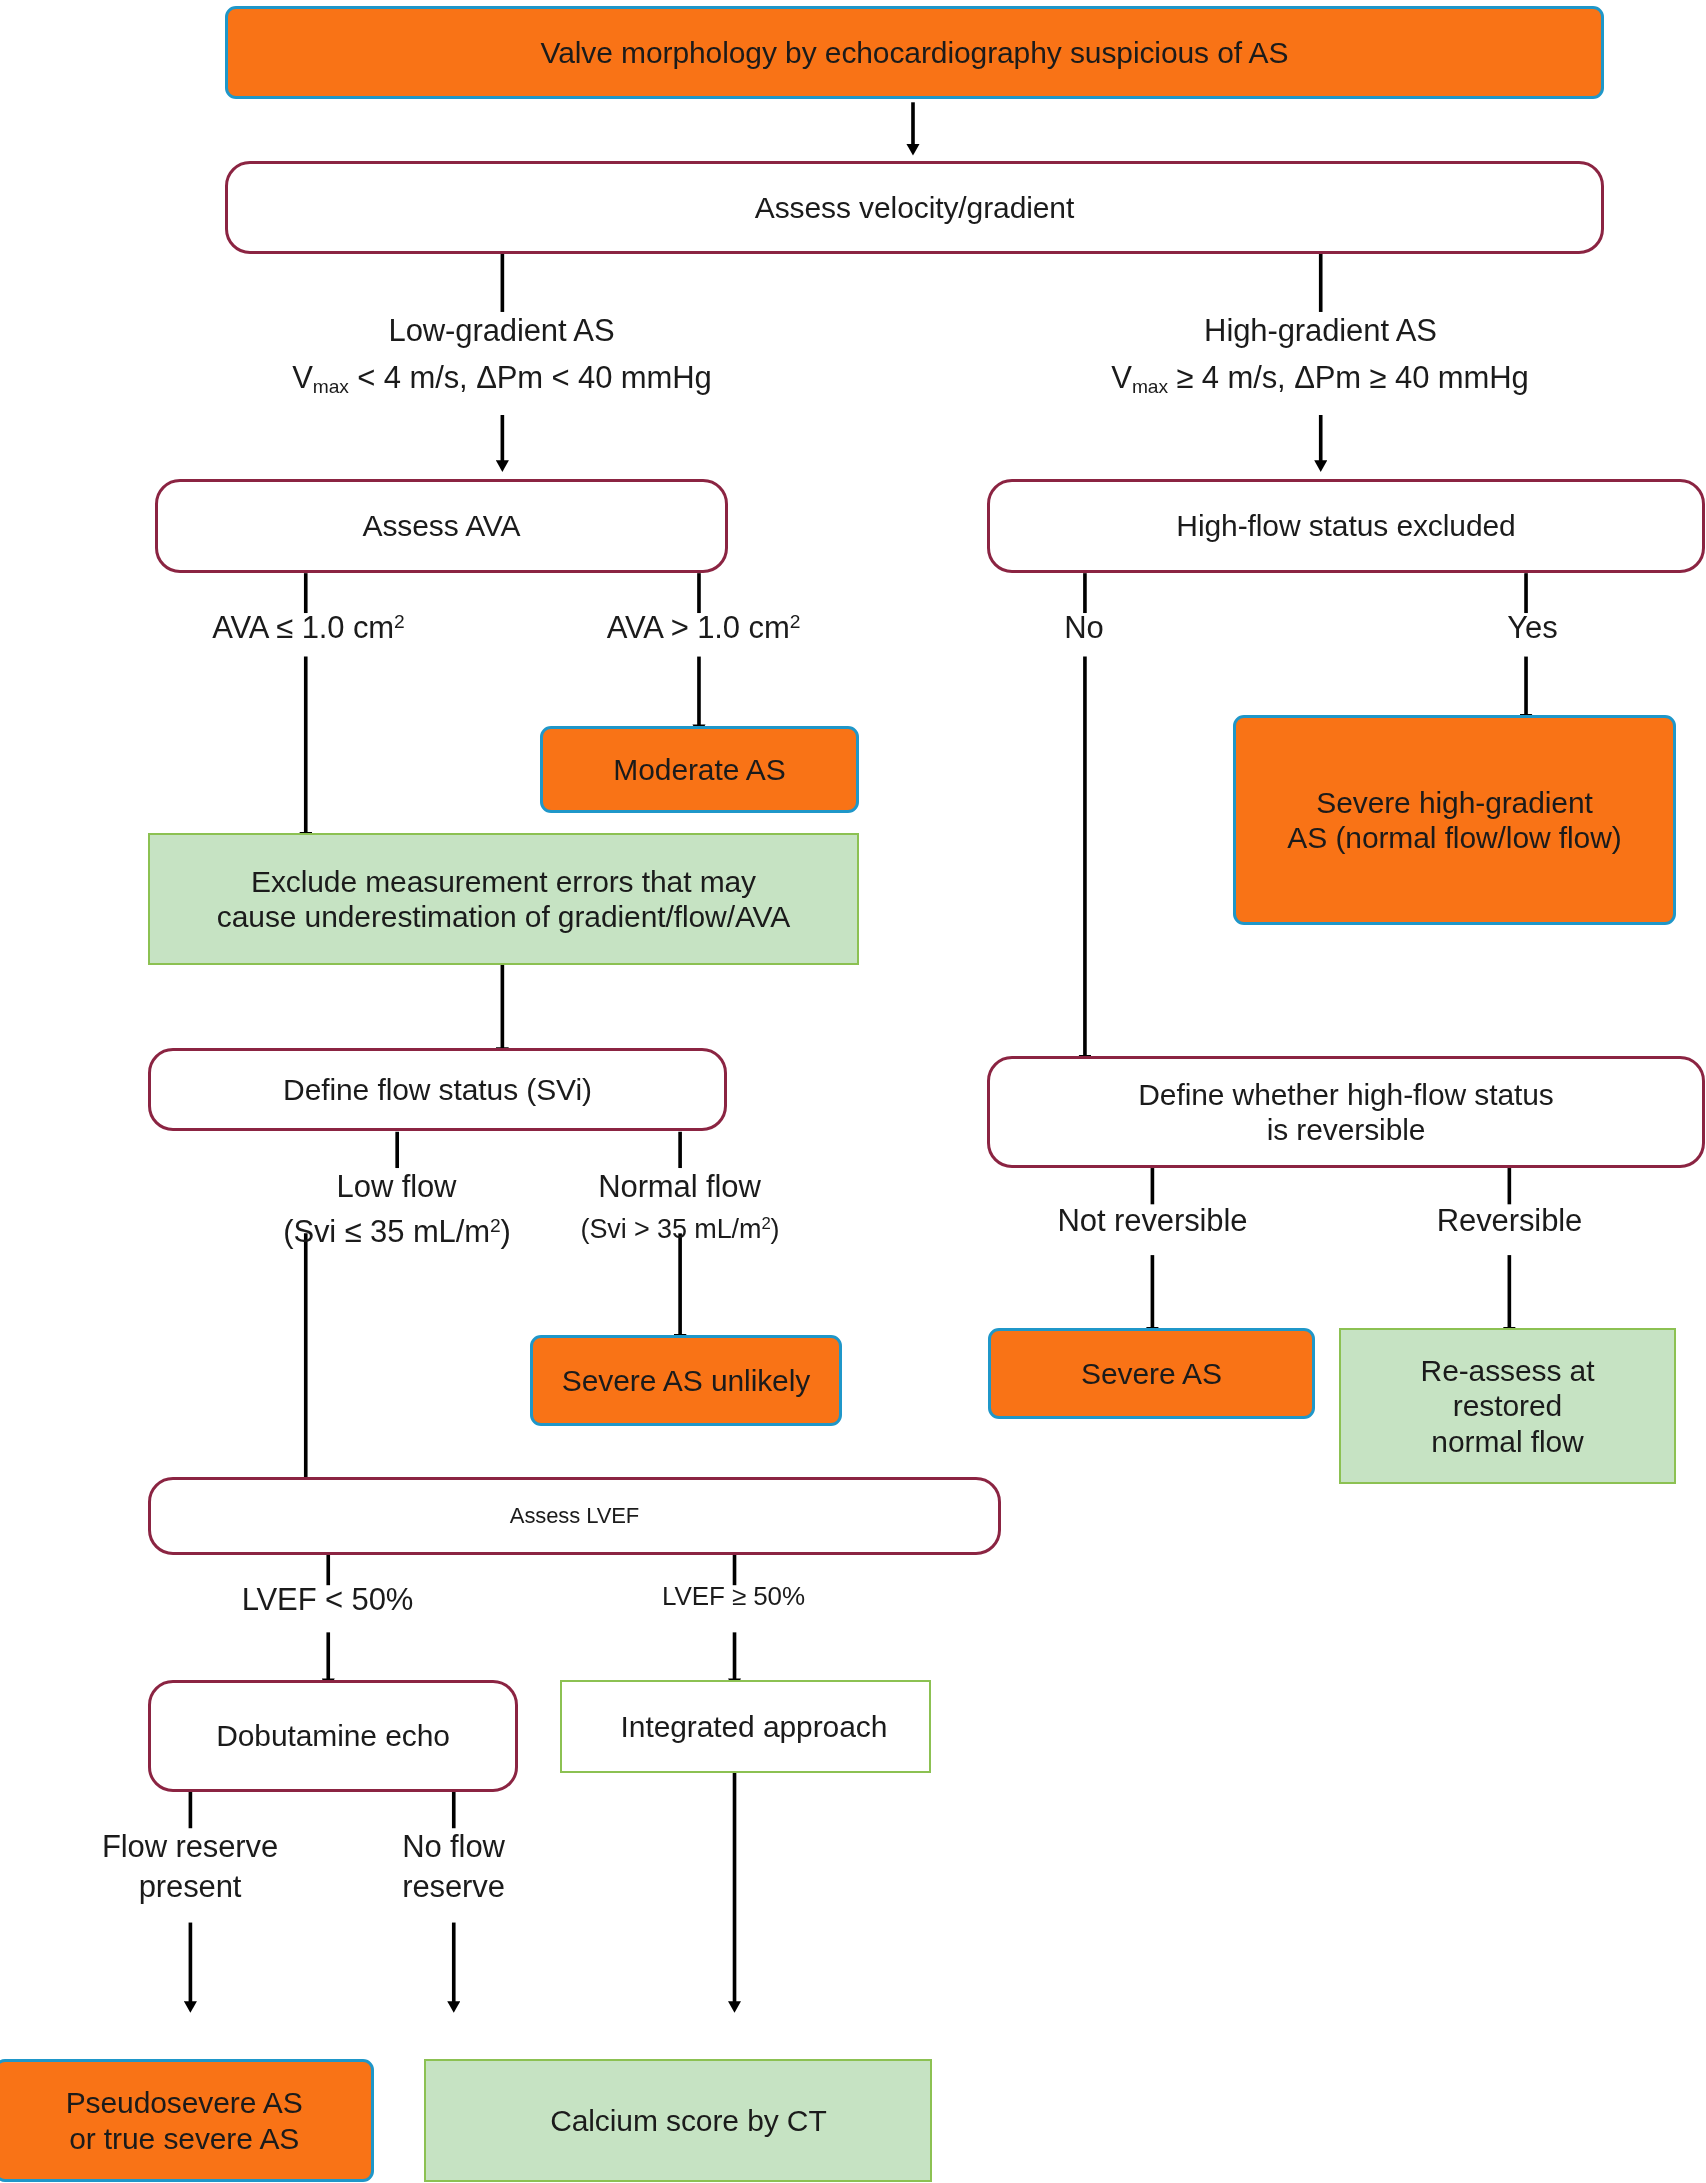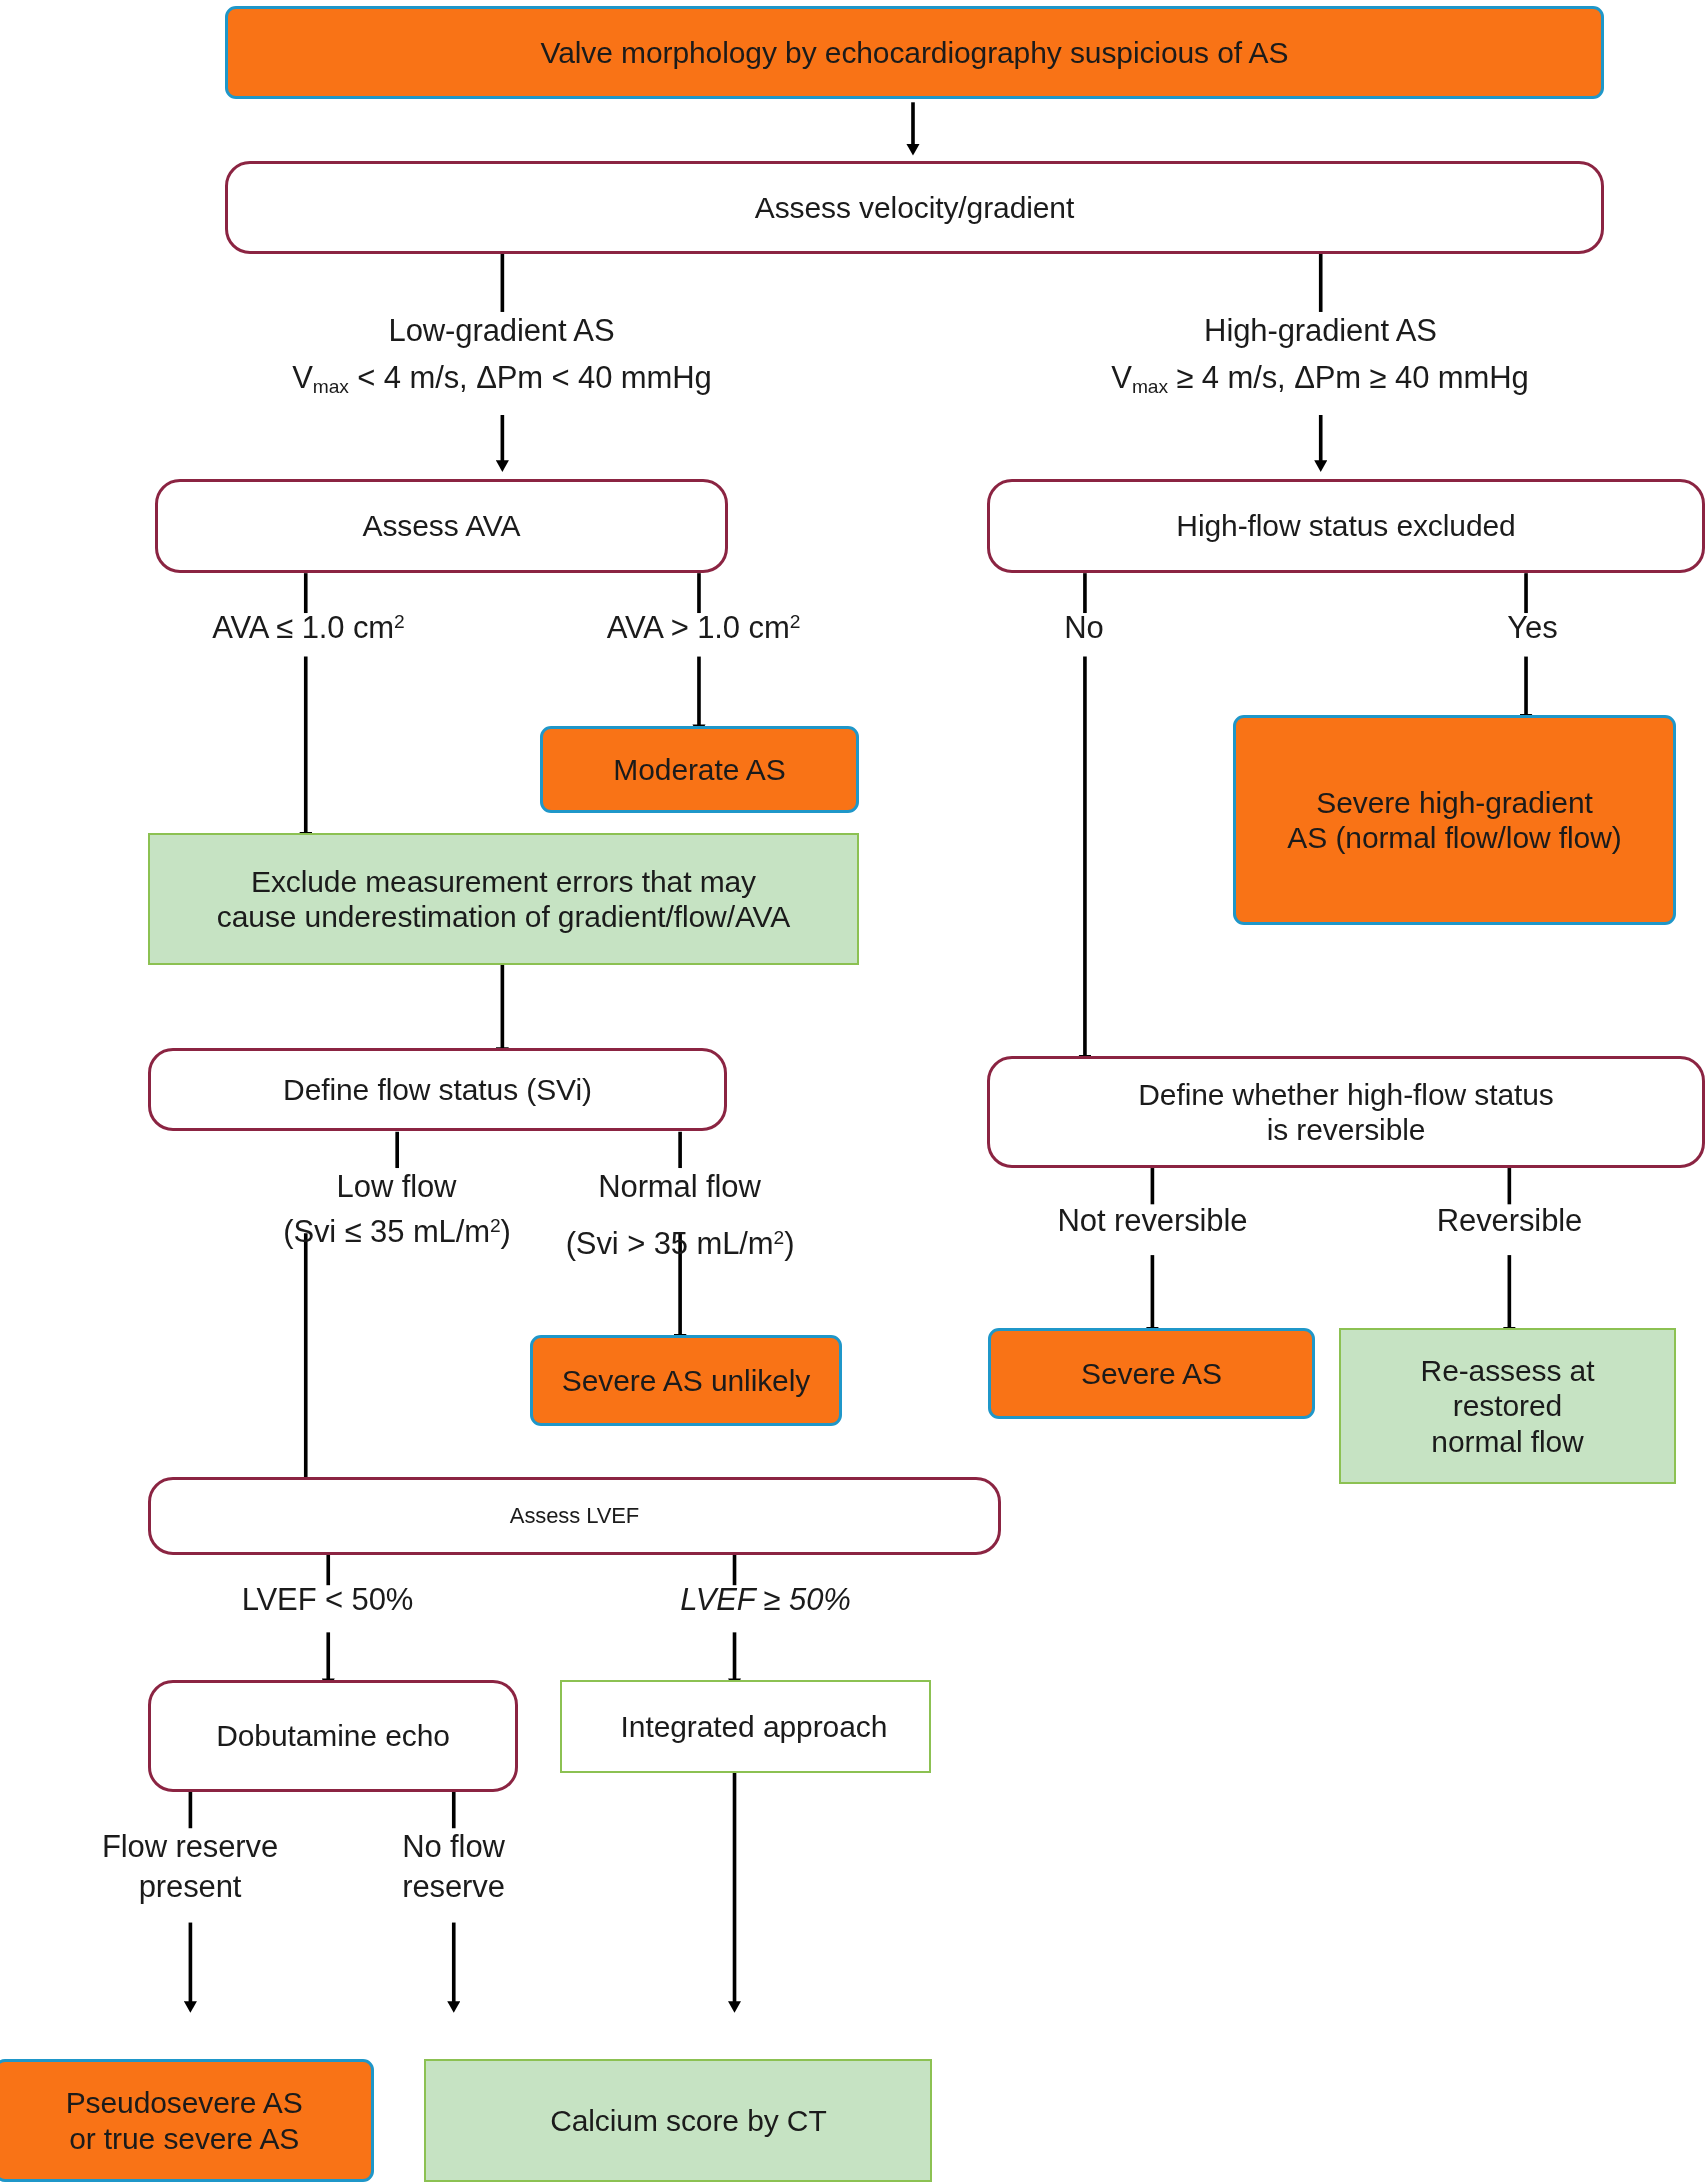--- a/index.html
+++ b/index.html
@@ -239,35 +239,35 @@
   <div class="lbl" style="left:215px;top:1167px;width:363px;font-size:31px;">
     <span>Low flow</span>
   </div>
   <div class="lbl" style="left:194px;top:1212px;width:406px;font-size:31px;">
     <span>(Svi ≤ 35 mL/m</span><sup>2</sup><span>)</span>
   </div>
 
   <div class="lbl" style="left:498px;top:1167px;width:363px;font-size:31px;">
     <span>Normal flow</span>
   </div>
-  <div class="lbl" style="left:477px;top:1212px;width:406px;font-size:31px;margin-top:12px;">
+  <div class="lbl" style="left:477px;top:1212px;width:406px;font-size:27px;">
     <span>(Svi &gt; 35 mL/m</span><sup>2</sup><span>)</span>
   </div>
 
   <div class="lbl" style="left:971px;top:1201px;width:363px;font-size:31px;">
     <span>Not reversible</span>
   </div>
   <div class="lbl" style="left:1328px;top:1201px;width:363px;font-size:31px;">
     <span>Reversible</span>
   </div>
 
   <div class="lbl" style="left:168px;top:1580px;width:319px;font-size:31px;">
     <span>LVEF &lt; 50%</span>
   </div>
-  <div class="lbl" style="left:606px;top:1580px;width:319px;font-size:31px;font-style:italic;">
+  <div class="lbl" style="left:574px;top:1580px;width:319px;font-size:26px;">
     <span>LVEF ≥ 50%</span>
   </div>
 
   <div class="lbl" style="left:23px;top:1827px;width:334px;font-size:31px;">
     <div>Flow reserve</div>
     <div>present</div>
   </div>
   <div class="lbl" style="left:330px;top:1827px;width:247px;font-size:31px;">
     <div>No flow</div>
     <div>reserve</div>

